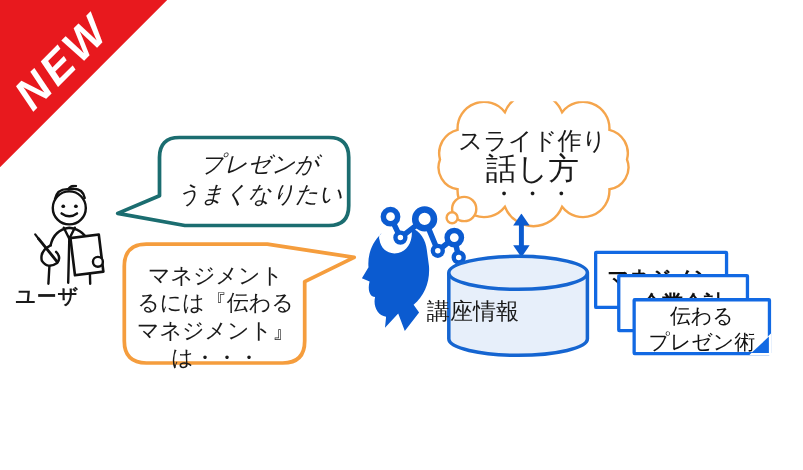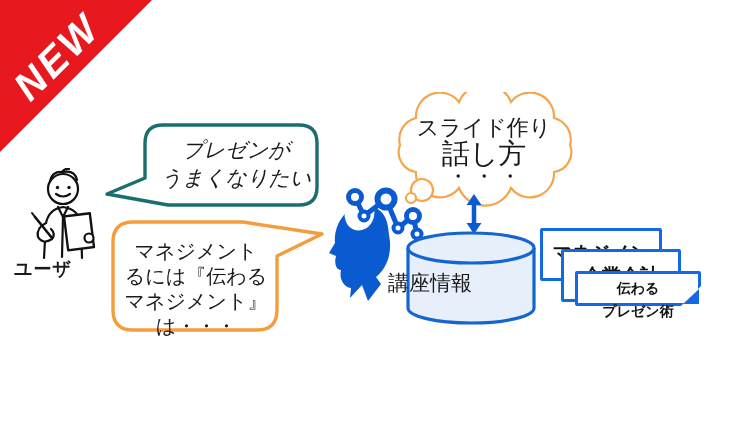--- a/index.html
+++ b/index.html
@@ -31,21 +31,21 @@
   .db-label{left:388px;top:269px;width:124px;font-size:21px;}
 
   
   .user-label{left:14px;top:257px;width:98px;text-align:left;font-size:18px;letter-spacing:1px;font-weight:bold;}
 
   
   .card{position:absolute;background:#fff;border:3px solid #1269e3;border-radius:2px;
     text-align:center;font-weight:600;color:#111;}
   .card-back{left:540px;top:228px;width:122px;height:53px;z-index:1;font-size:19px;padding-top:9px;box-sizing:border-box;}
   .card-middle{left:561px;top:249px;width:120px;height:53px;z-index:2;font-size:19px;padding-top:11px;box-sizing:border-box;}
-  .card-front{left:575px;top:271px;width:126px;height:35px;z-index:3;font-size:14px;line-height:23px;padding-top:3px;box-sizing:border-box;font-weight:700;}
+  .card-front{left:575px;top:271px;width:126px;height:52px;z-index:3;font-size:19px;line-height:23px;padding-top:3px;box-sizing:border-box;font-weight:400;}
   .dogear{position:absolute;right:-3px;bottom:-3px;width:20px;height:20px;}
 </style>
 </head>
 <body>
 
 <div id="stage">
 
   <div class="abs ribbon">
     <span class="abs ribbon-label">NEW</span>
   </div>

